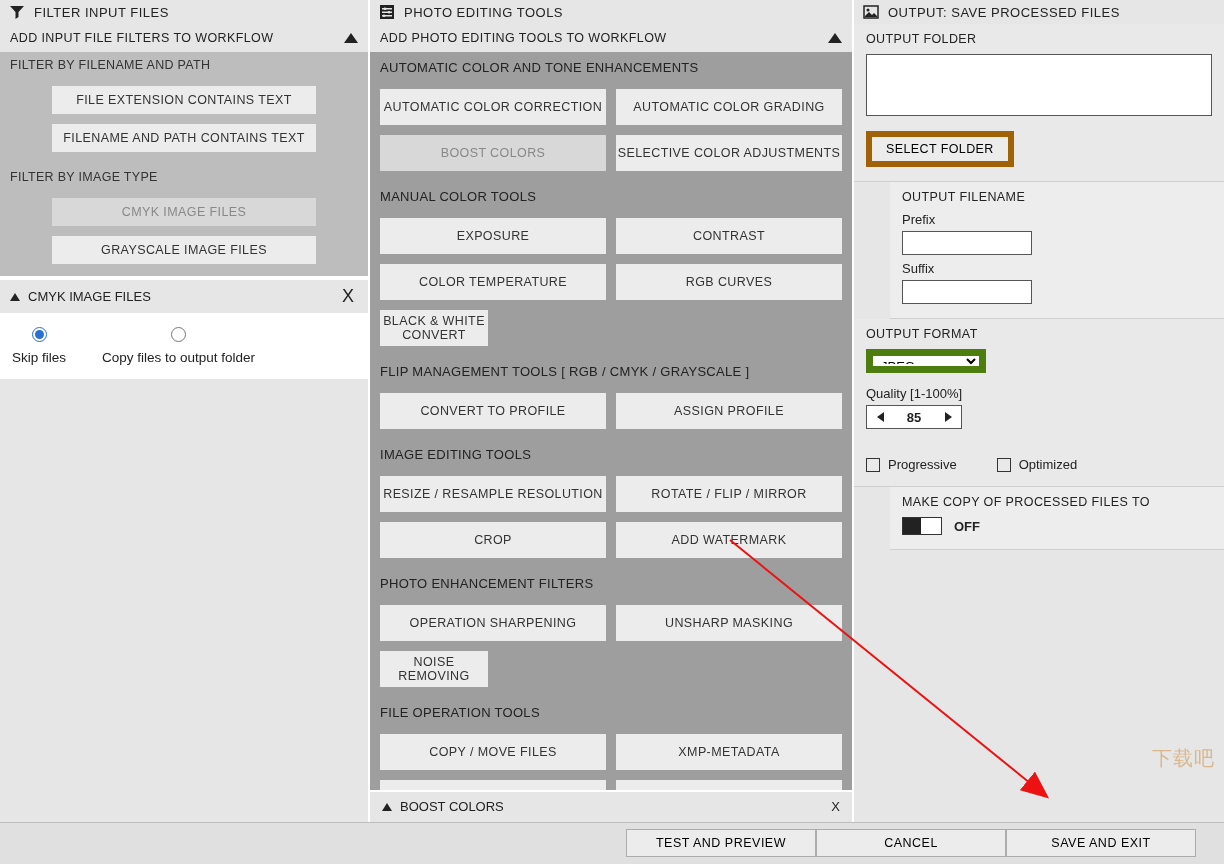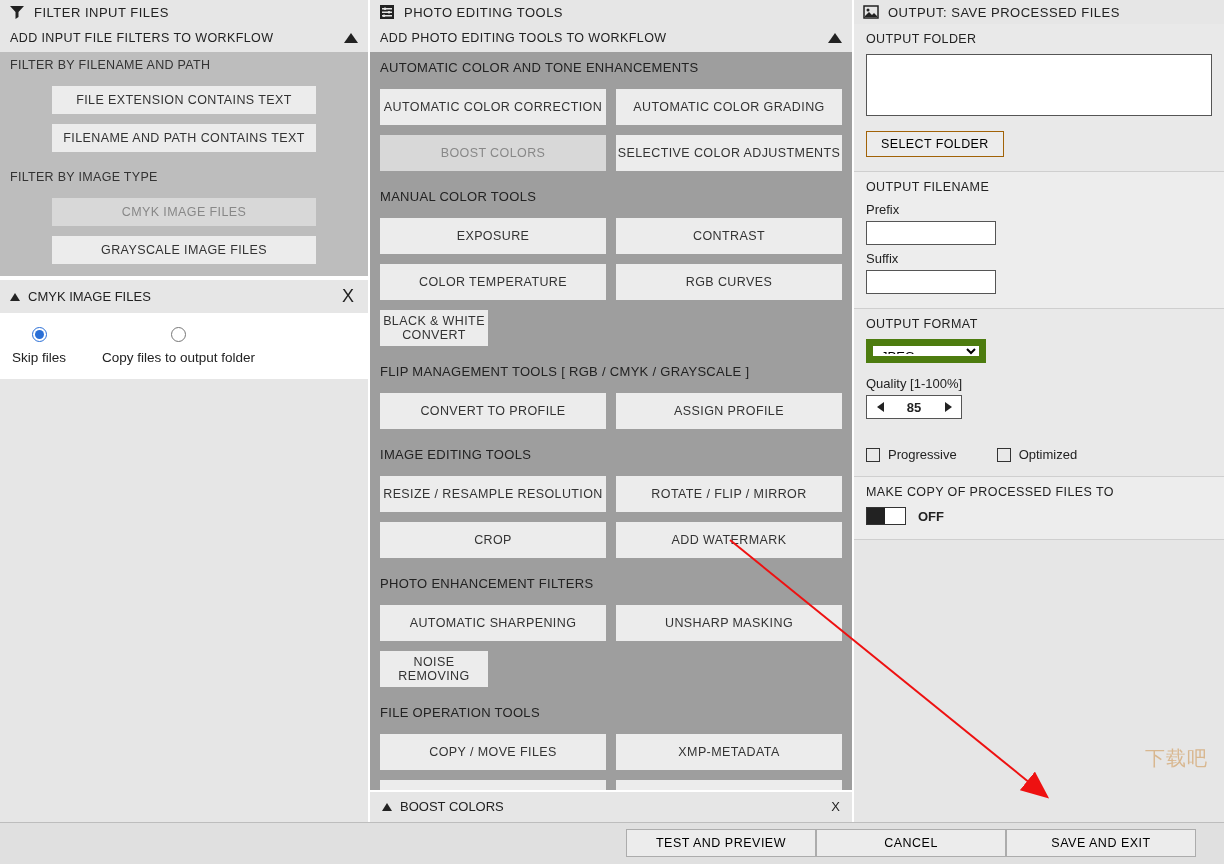--- a/index.html
+++ b/index.html
@@ -47,24 +47,24 @@
   .filter-type-body .tool-btn { width: 264px; height:28px; font-size:12.5px; margin:0 auto;}
   .expanded-panel {
     background:#e6e6e6; display:flex; align-items:center; justify-content:space-between;
     padding: 6px 10px; font-size:13px;
   }
   .expanded-panel .close-x { font-size:18px; cursor:pointer; padding:0 4px;}
   .radio-row { background:#fff; padding:14px 12px; display:flex; gap:36px; font-size:13.5px;}
   .radio-row label { display:flex; align-items:center; gap:8px; cursor:pointer;flex-direction:column;}
   .radio-row input { width:15px; height:15px; accent-color:#2a6fd6;}
   .output-block { padding: 8px 12px 14px 12px; border-bottom: 1px solid #cfcfcf; background:#e9e9e9;}
-  .output-block.light { background:#ededed;}
+  .output-block.light { background:#ededed;margin-left:36px;}
   .output-label { font-size:12.5px; letter-spacing:.4px; margin-bottom:8px;}
   .big-text { width:100%; height:62px; border:1px solid #555; background:#fff; resize:none; padding:4px 6px; font:inherit;}
-  .small-btn { margin-top:12px; background:#ececec; border:1px solid #a16207; padding:5px 14px; font-size:12.5px; letter-spacing:.4px; cursor:pointer;}
+  .small-btn { margin-top:12px; background:#ececec; border:6px solid #a16207; padding:5px 14px; font-size:12.5px; letter-spacing:.4px; cursor:pointer;}
   .small-field-label { font-size:13px; margin: 6px 0 4px 0;}
   .small-input { width:130px; height:24px; border:1px solid #555; background:#fff; padding:2px 6px; font:inherit;}
   .select { width:120px; height:24px; border:7px solid #4d7c0f; background:#fff; padding:2px 4px; font:inherit;}
   .stepper { display:inline-flex; align-items:center; border:1px solid #555; height:24px; background:#fff;}
   .stepper .sbtn { width:26px; height:100%; display:flex; align-items:center; justify-content:center; cursor:pointer;}
   .stepper .sval { width:42px; text-align:center; font-weight:600;}
   .chk-row { display:flex; gap:40px; margin-top:28px;}
   .chk-row label { display:flex; align-items:center; gap:8px; font-size:13px;}
   .chk { width:14px; height:14px; border:1px solid #333; display:inline-block;}
   .toggle-row { display:flex; align-items:center; gap:12px;}
@@ -80,21 +80,21 @@
     font-size:12.5px; letter-spacing:.5px; cursor:pointer;
   }
   
   .arrow-overlay { position:absolute; left:0; top:0; width:1224px; height:820px; pointer-events:none;}
   .col-tools-inner { flex:1; overflow:hidden;}
   .boost-colors-bar {
     height:32px; display:flex; align-items:center; justify-content:space-between;
     padding:0 12px; background:#e6e6e6; border-top:2px solid #fff; font-size:13px;
   }
   .watermark {
-    position:absolute; right:16px; bottom:50px; color:#c97f28; opacity:.45;
+    position:absolute; right:9px; bottom:50px; color:#c97f28; opacity:.45;
     font-size:20px; font-family: SimSun, serif; pointer-events:none; letter-spacing:1px;
   }
 </style>
 </head>
 <body>
 
 <div class="app">
   <div class="columns" style="position:relative;">
 
     <div class="col col-filter">
@@ -197,21 +197,21 @@
         <div class="group-header">IMAGE EDITING TOOLS</div>
         <div class="btn-grid">
           <button class="tool-btn">RESIZE / RESAMPLE RESOLUTION</button>
           <button class="tool-btn">ROTATE / FLIP / MIRROR</button>
           <button class="tool-btn">CROP</button>
           <button class="tool-btn">ADD WATERMARK</button>
         </div>
 
         <div class="group-header">PHOTO ENHANCEMENT FILTERS</div>
         <div class="btn-grid">
-          <button class="tool-btn">AUTOMATIC SHARPENING</button>
+          <button class="tool-btn">OPERATION SHARPENING</button>
           <button class="tool-btn">UNSHARP MASKING</button>
           <button class="tool-btn half-width" style="grid-column:1/2;">NOISE REMOVING</button>
         </div>
 
         <div class="group-header">FILE OPERATION TOOLS</div>
         <div class="btn-grid">
           <button class="tool-btn">COPY / MOVE FILES</button>
           <button class="tool-btn">XMP-METADATA</button>
           <button class="tool-btn">PRE PROCESS FILES</button>
           <button class="tool-btn">POST PROCESS FILES</button>

